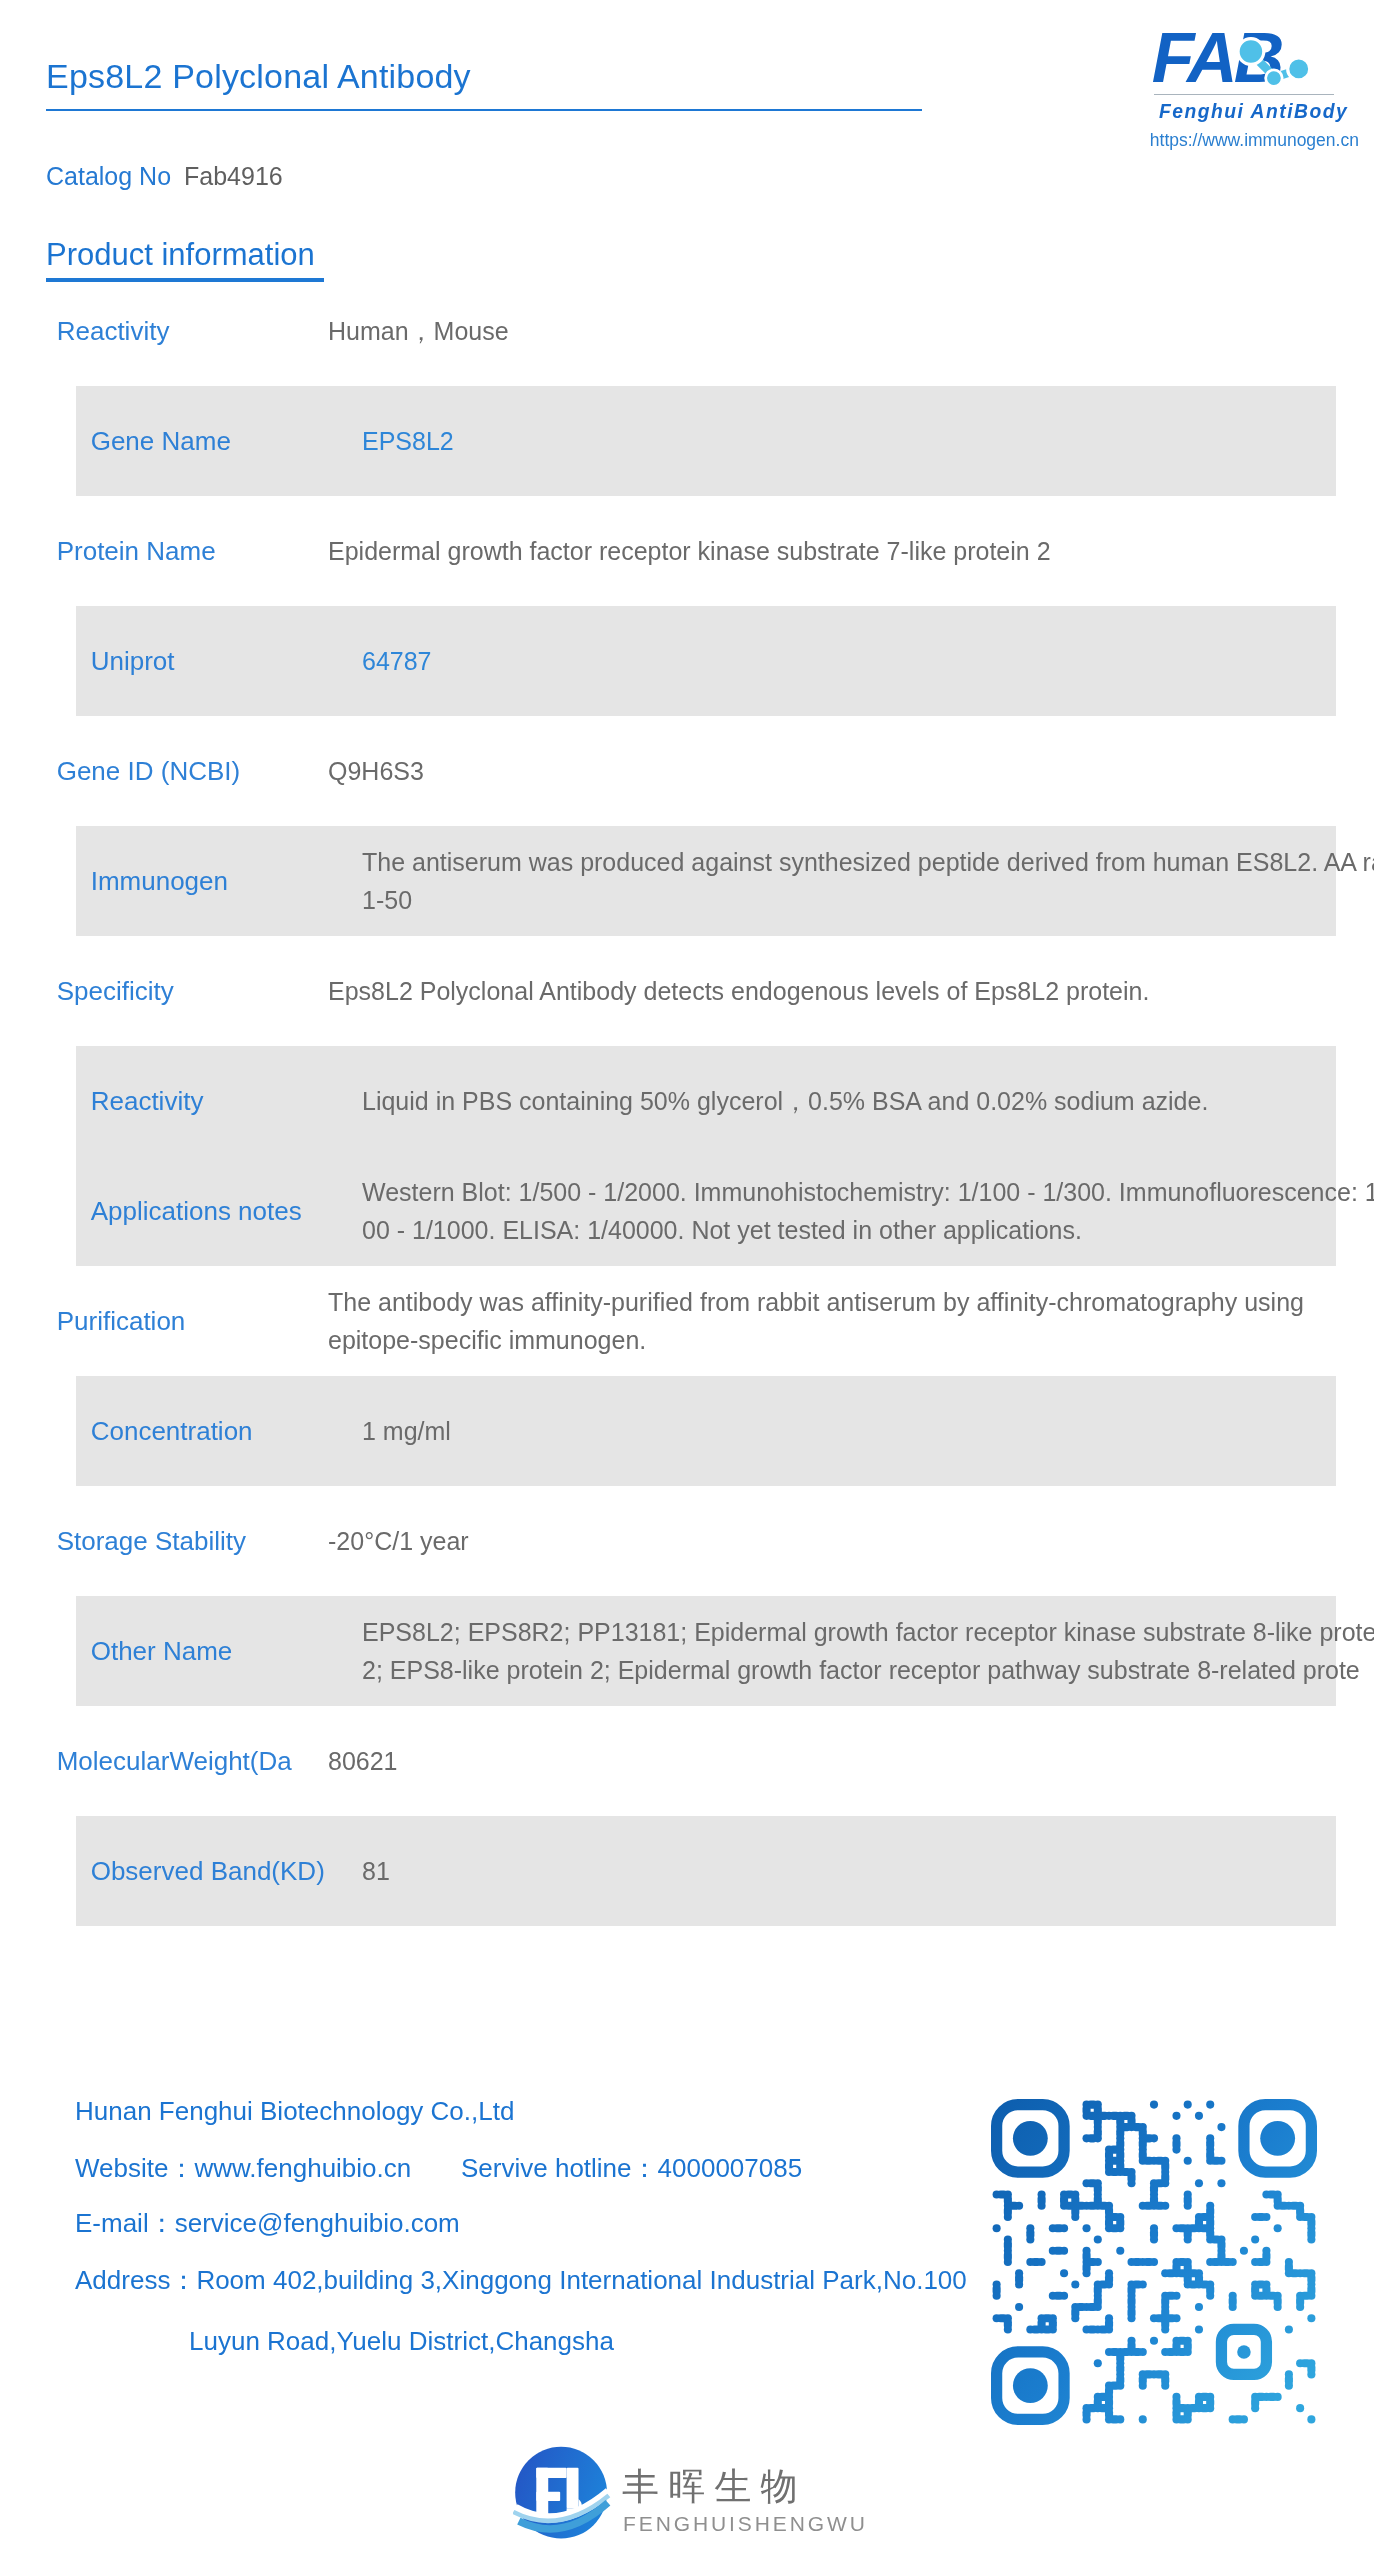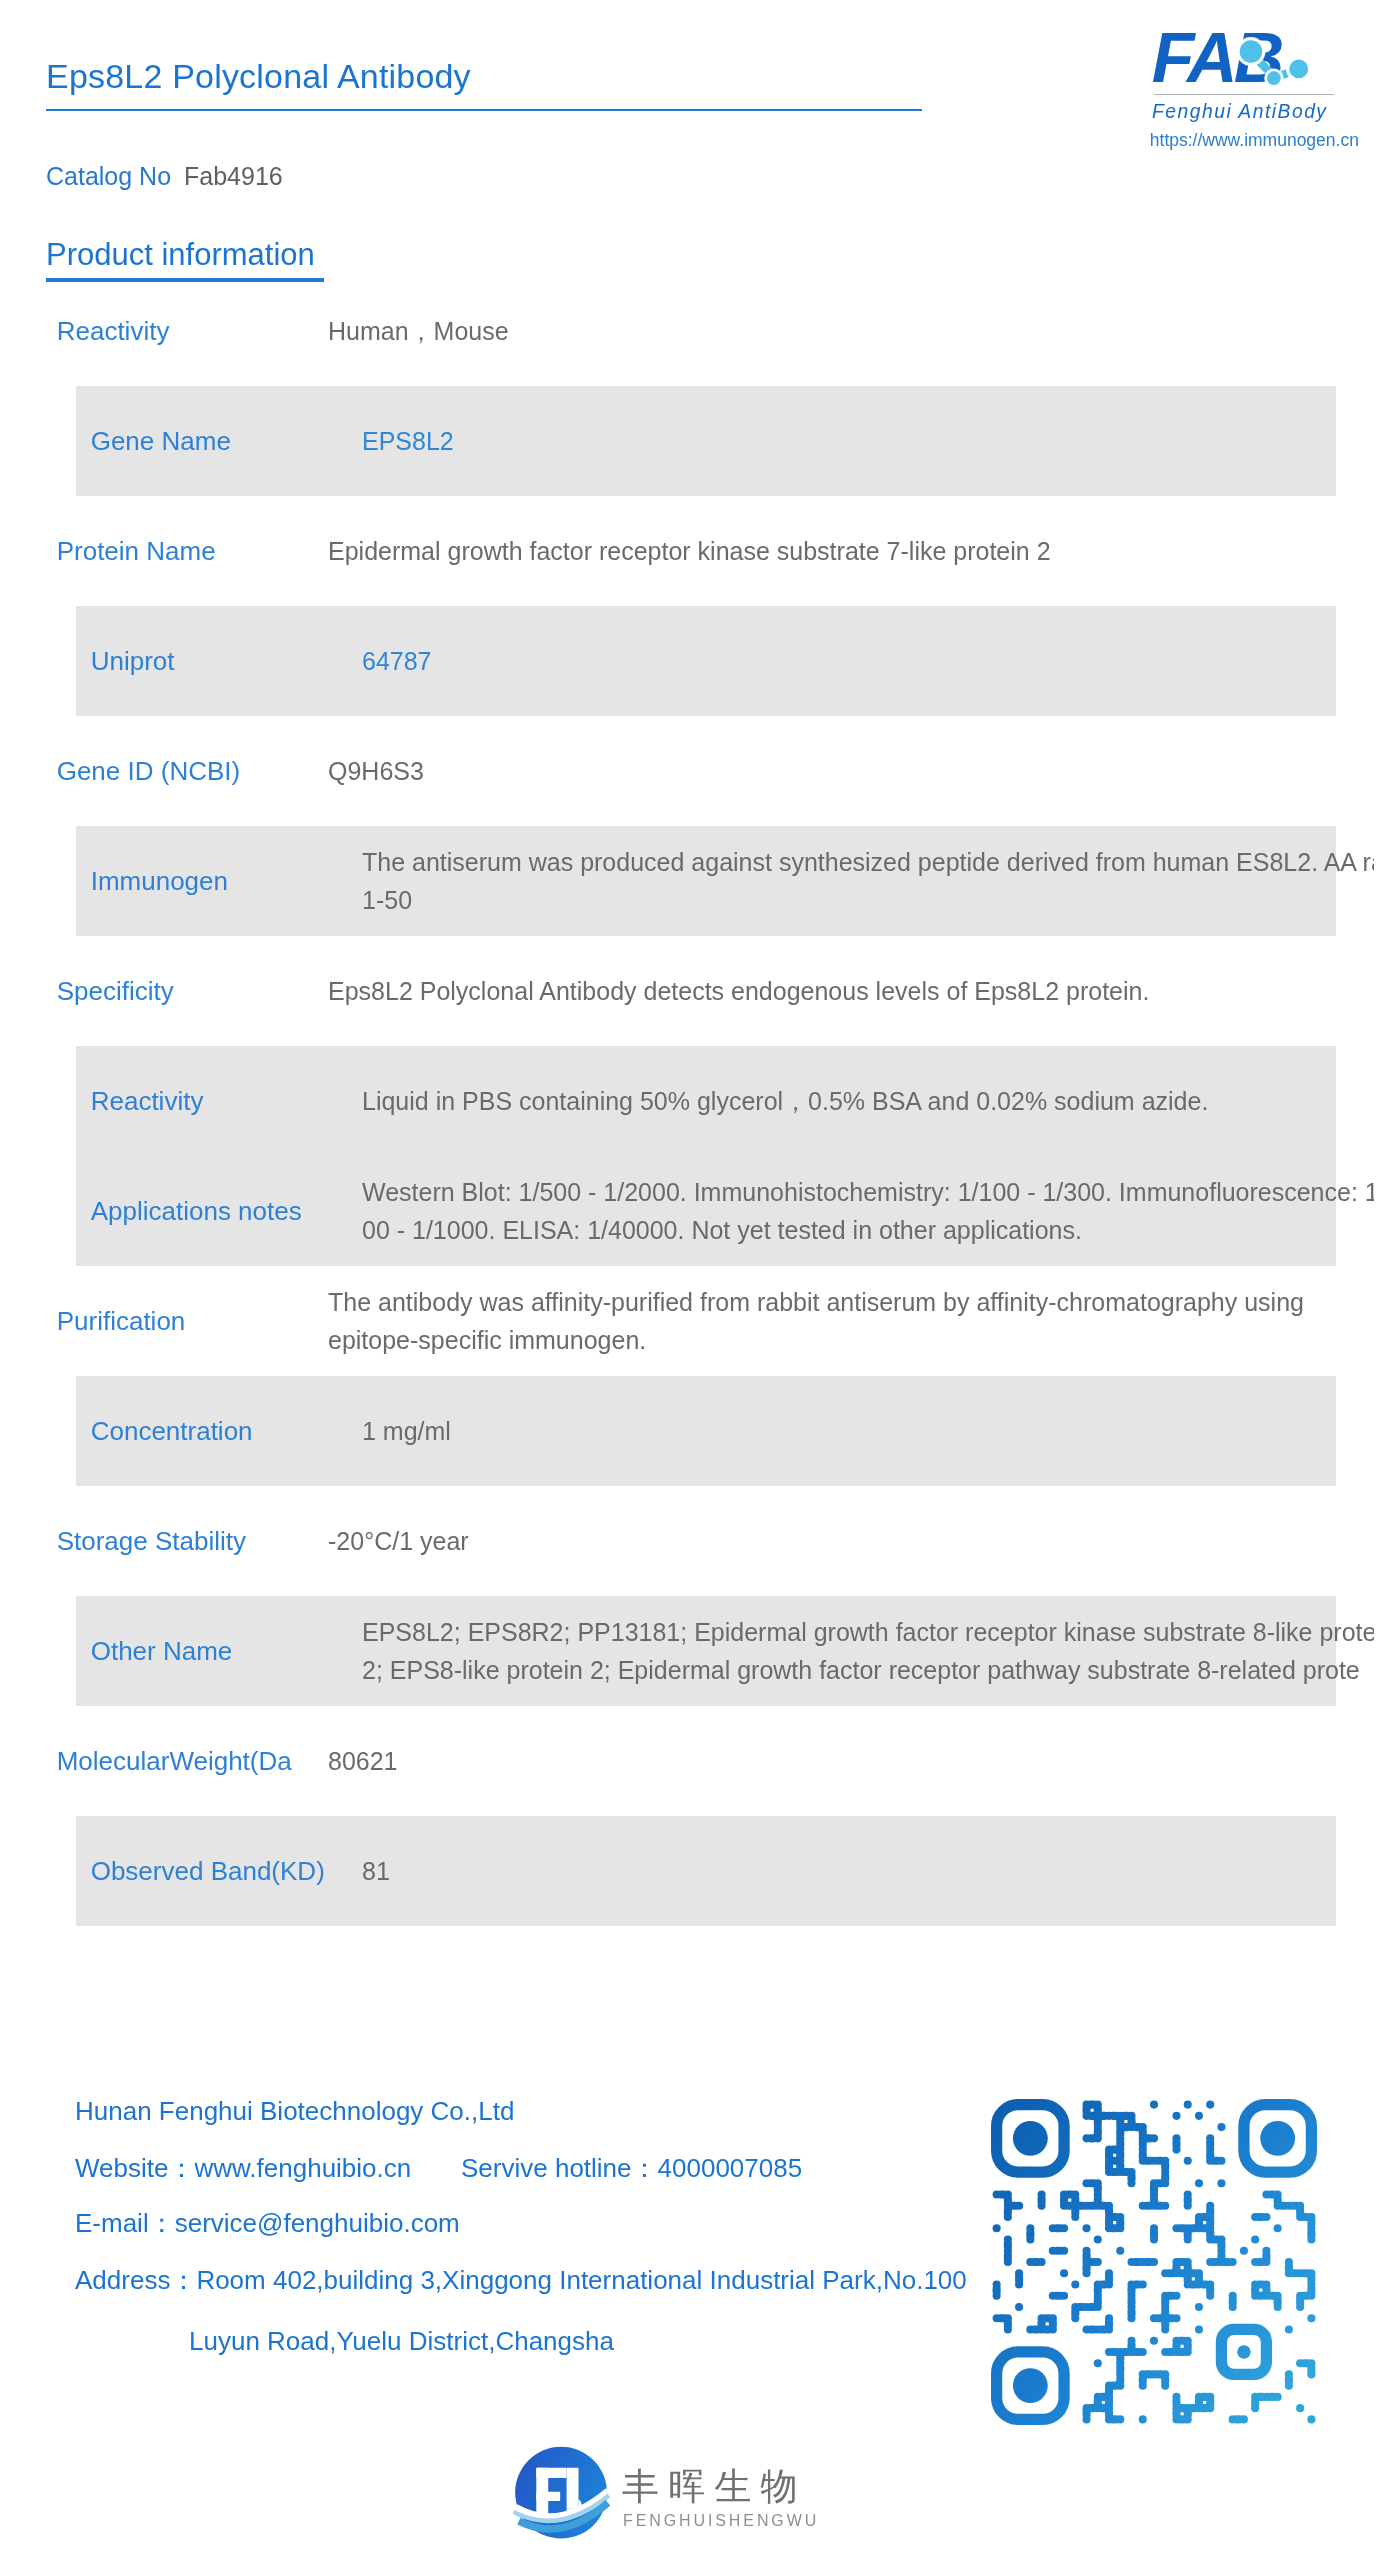--- a/index.html
+++ b/index.html
@@ -27,22 +27,22 @@
   
   .fab-logo{position:absolute;left:1148px;top:31px;width:193px;height:166px;}
   .fab-word{
     position:absolute;left:3.7px;top:-5.5px;
     font-size:70px;font-weight:bold;font-style:italic;
     color:#1262c4;letter-spacing:-3.7px;line-height:64px;
   }
   .fab-molecule{position:absolute;left:0;top:0;pointer-events:none;}
   .fab-rule{position:absolute;left:5.5px;top:63px;width:180px;height:0.9px;background:#a9b4bd;}
   .fab-brand{
-    position:absolute;left:4px;top:70px;width:184px;
-    font-size:19.3px;font-weight:normal;font-style:italic;color:#1668c9;
+    position:absolute;left:11px;top:70px;width:184px;
+    font-size:19.3px;font-weight:bold;font-style:italic;color:#1668c9;
     letter-spacing:1.5px;white-space:nowrap;
   }
   .fab-url{
     position:absolute;left:1.8px;top:99px;
     font-size:17.5px;color:#2a7fd0;white-space:nowrap;
   }
 
   
   .section-title{
     position:absolute;left:46px;top:237px;
@@ -82,21 +82,21 @@
 
   
   .bottom-logo{position:absolute;left:513px;top:2444px;width:386px;height:110px;}
   .bl-mark{position:absolute;left:0;top:0;}
   .bl-cn{
     position:absolute;left:109px;top:18.4px;
     font-size:37px;color:#707070;letter-spacing:9.2px;white-space:nowrap;
   }
   .bl-en{
     position:absolute;left:110px;top:68px;
-    font-size:16px;color:#8f8f8f;letter-spacing:2.9px;white-space:nowrap;
+    font-size:21px;color:#8f8f8f;letter-spacing:2.9px;white-space:nowrap;
   }
 </style>
 </head>
 <body>
 
 <div class="page">
 
   <div class="doc-title">Eps8L2 Polyclonal Antibody</div>
   <div class="title-rule"></div>
 

